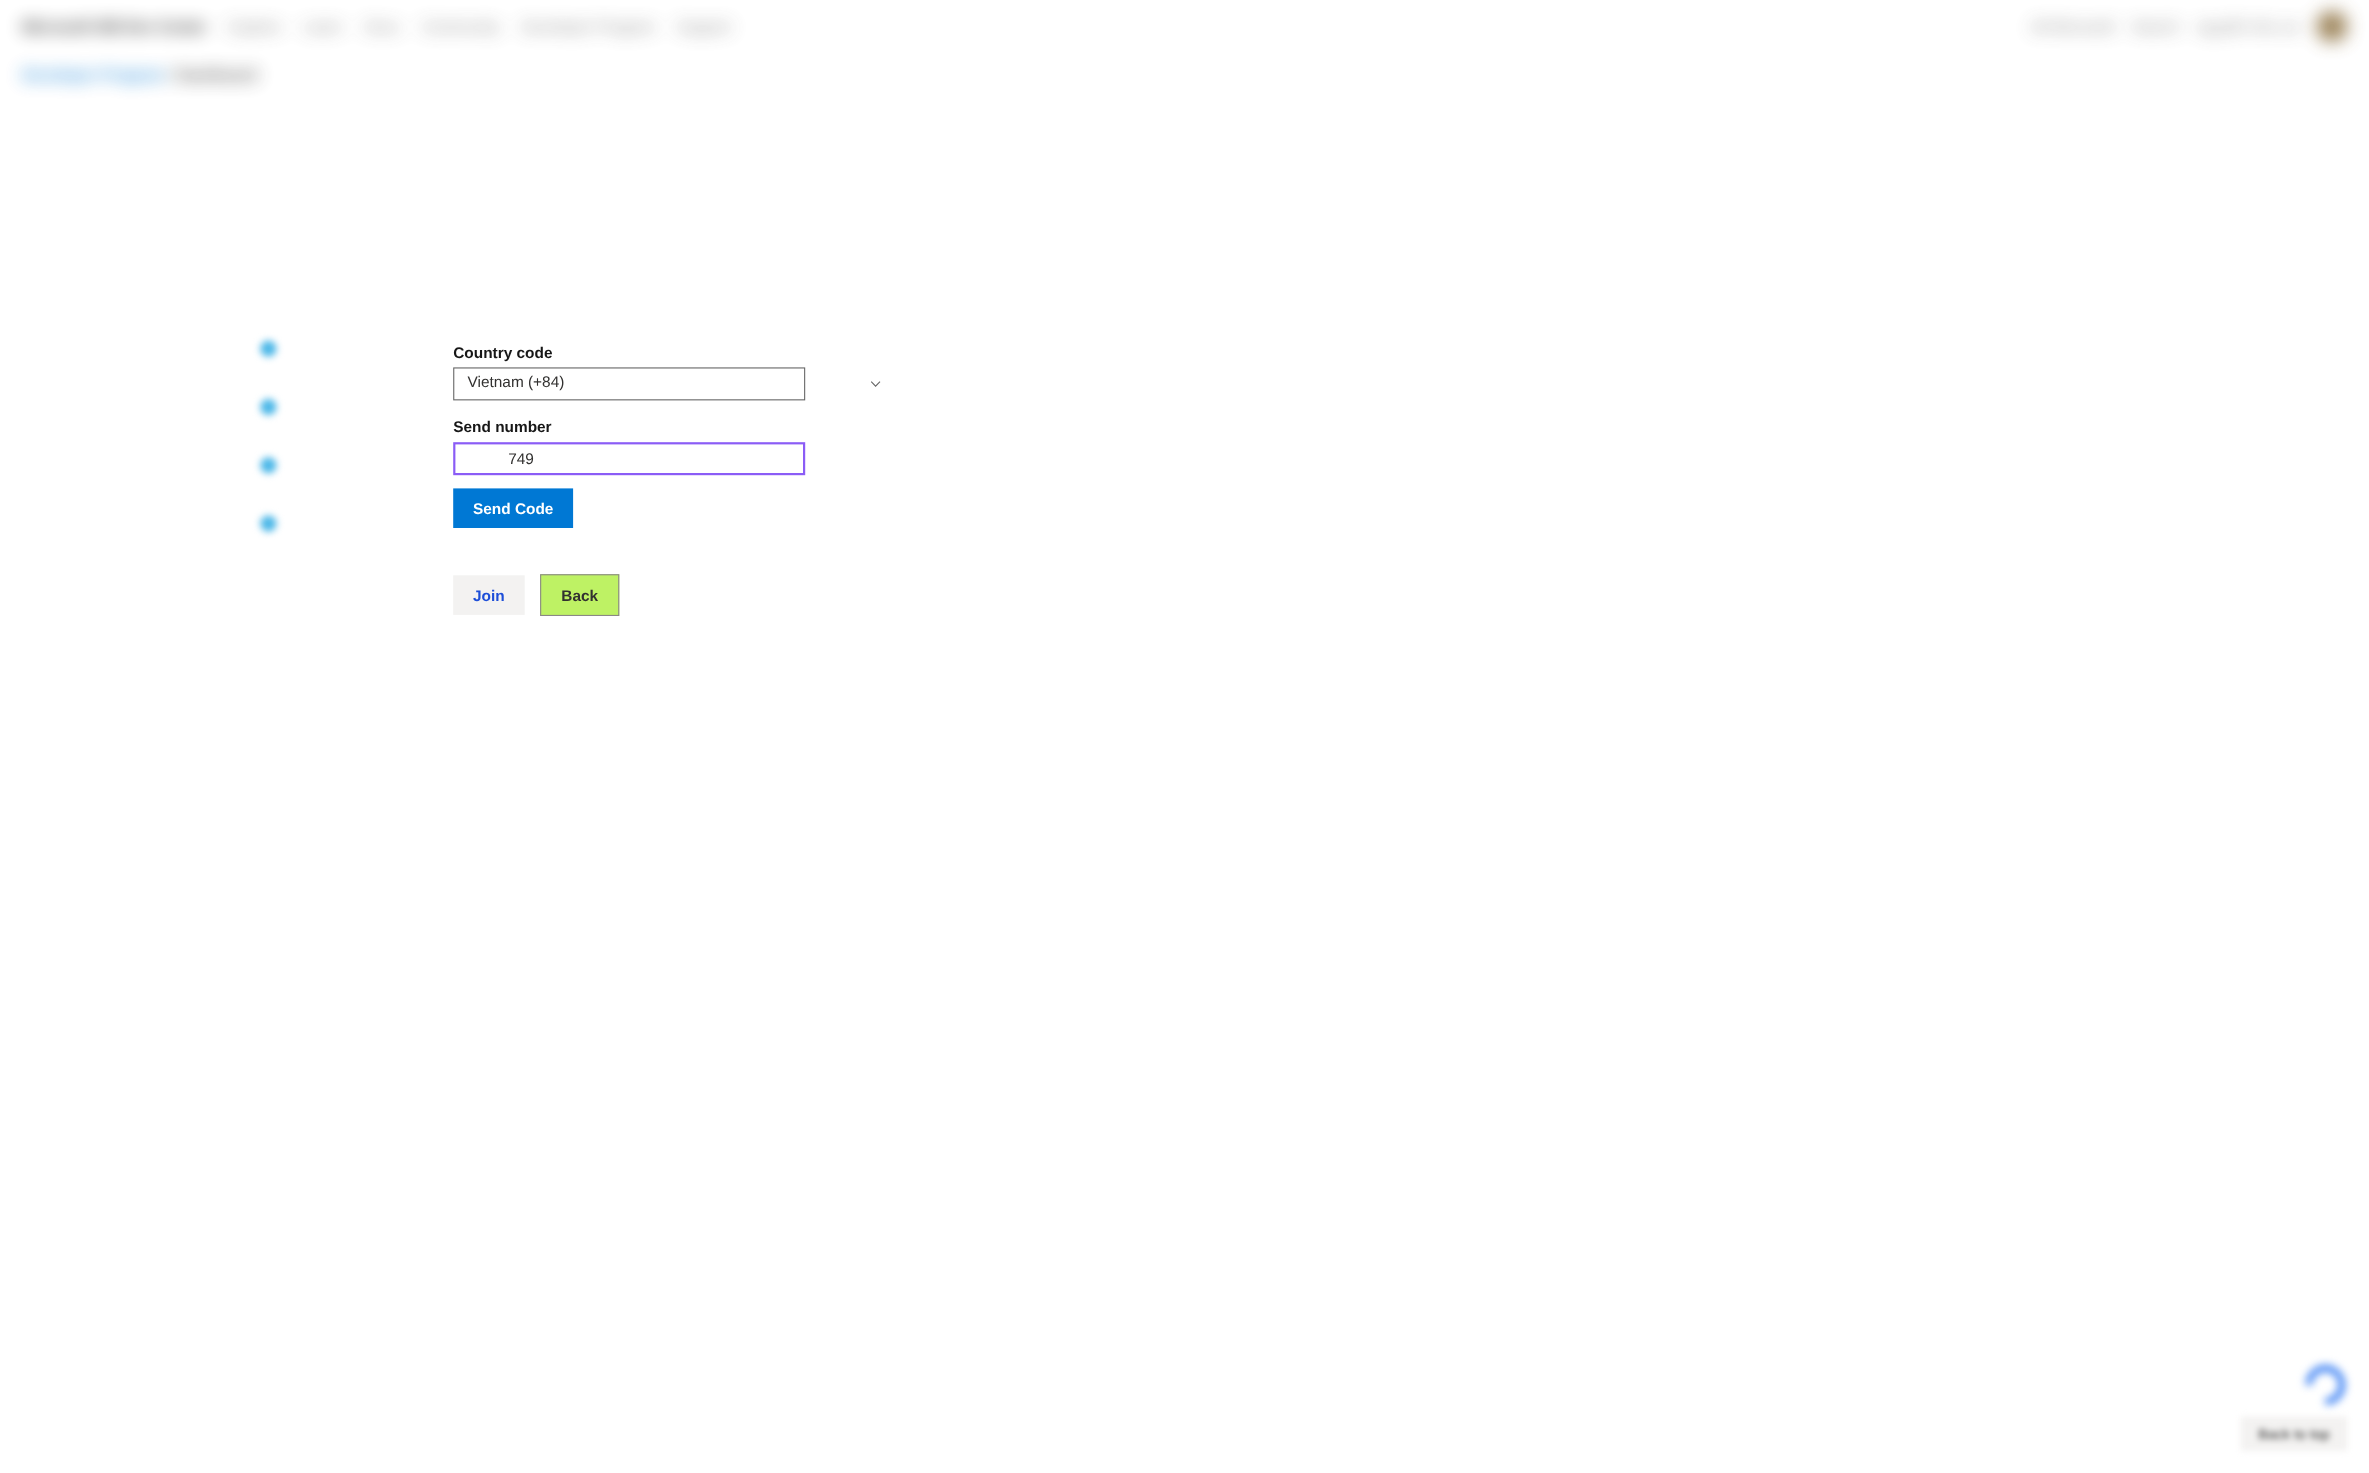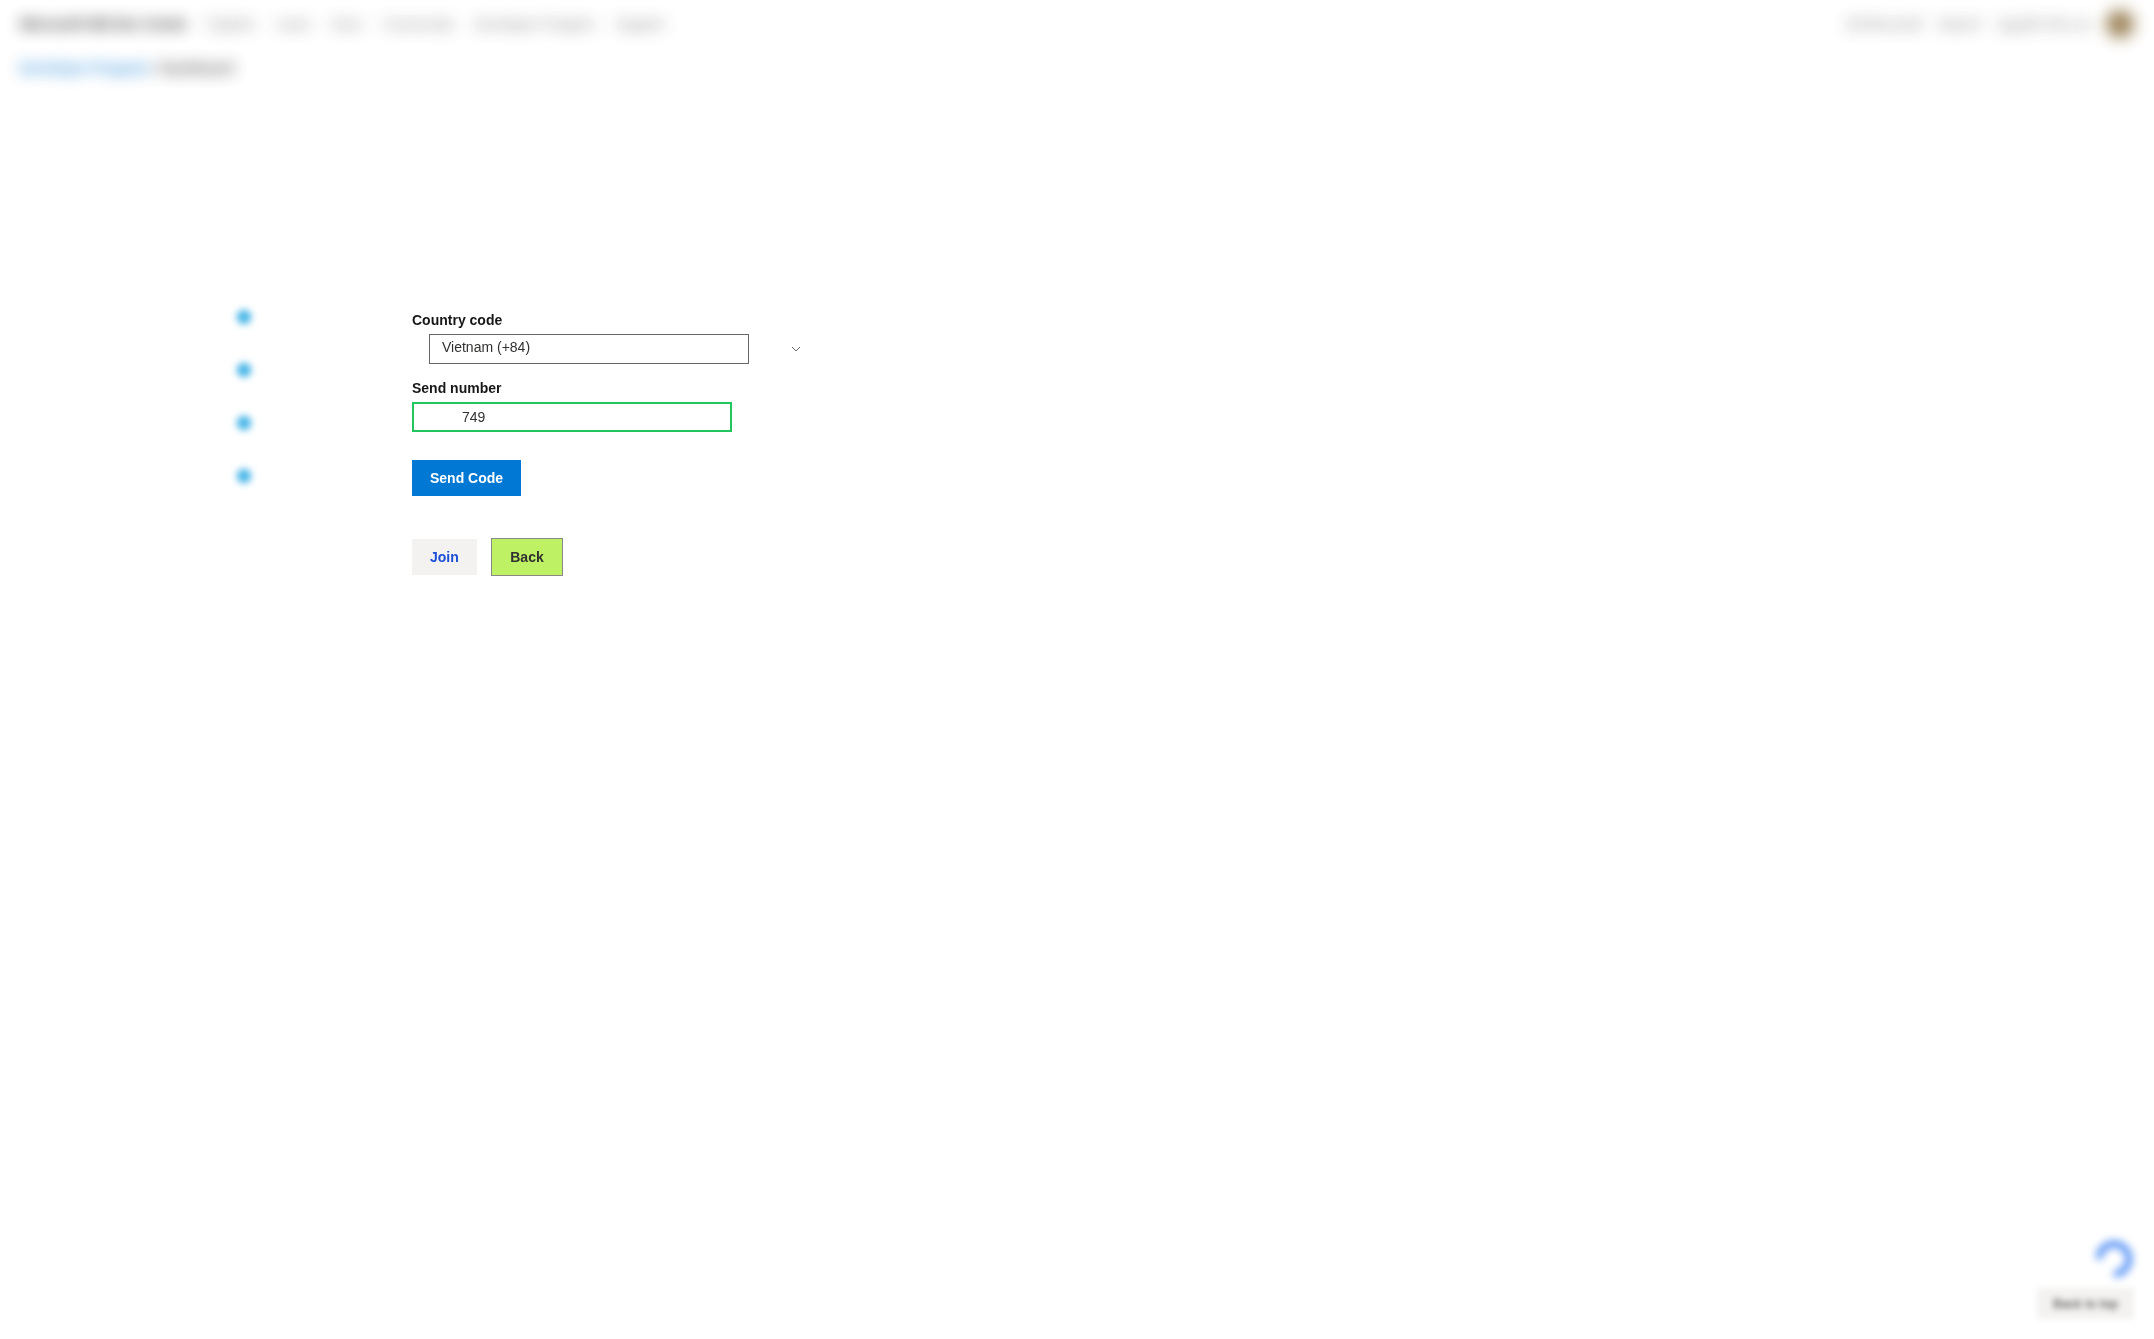--- a/index.html
+++ b/index.html
@@ -93,21 +93,20 @@
     .field-label {
       font-size: 14px;
       font-weight: 600;
       color: #171717;
       margin-bottom: 6px;
       display: block;
     }
     .select-wrapper {
       position: relative;
       margin-bottom: 16px;
-      margin-left: 17px;
     }
     .select-field {
       width: 320px;
       height: 30px;
       padding: 4px 12px;
       font-size: 14px;
       border: 1px solid #666;
       background: #fff;
       color: #323130;
       cursor: pointer;
@@ -117,25 +116,25 @@
       right: 10px;
       top: 50%;
       transform: translateY(-50%);
       pointer-events: none;
     }
     .phone-input {
       width: 320px;
       height: 30px;
       padding: 4px 12px 4px 48px;
       font-size: 14px;
-      border: 2px solid #22c55e;
+      border: 2px solid #8b5cf6;
       background: #fff;
       color: #323130;
       outline: none;
-      margin-bottom: 28px;
+      margin-bottom: 12px;
     }
     .btn {
       padding: 10px 18px;
       font-size: 14px;
       font-weight: 700;
       border: none;
       cursor: pointer;
       margin-right: 10px;
     }
     .btn-primary {

